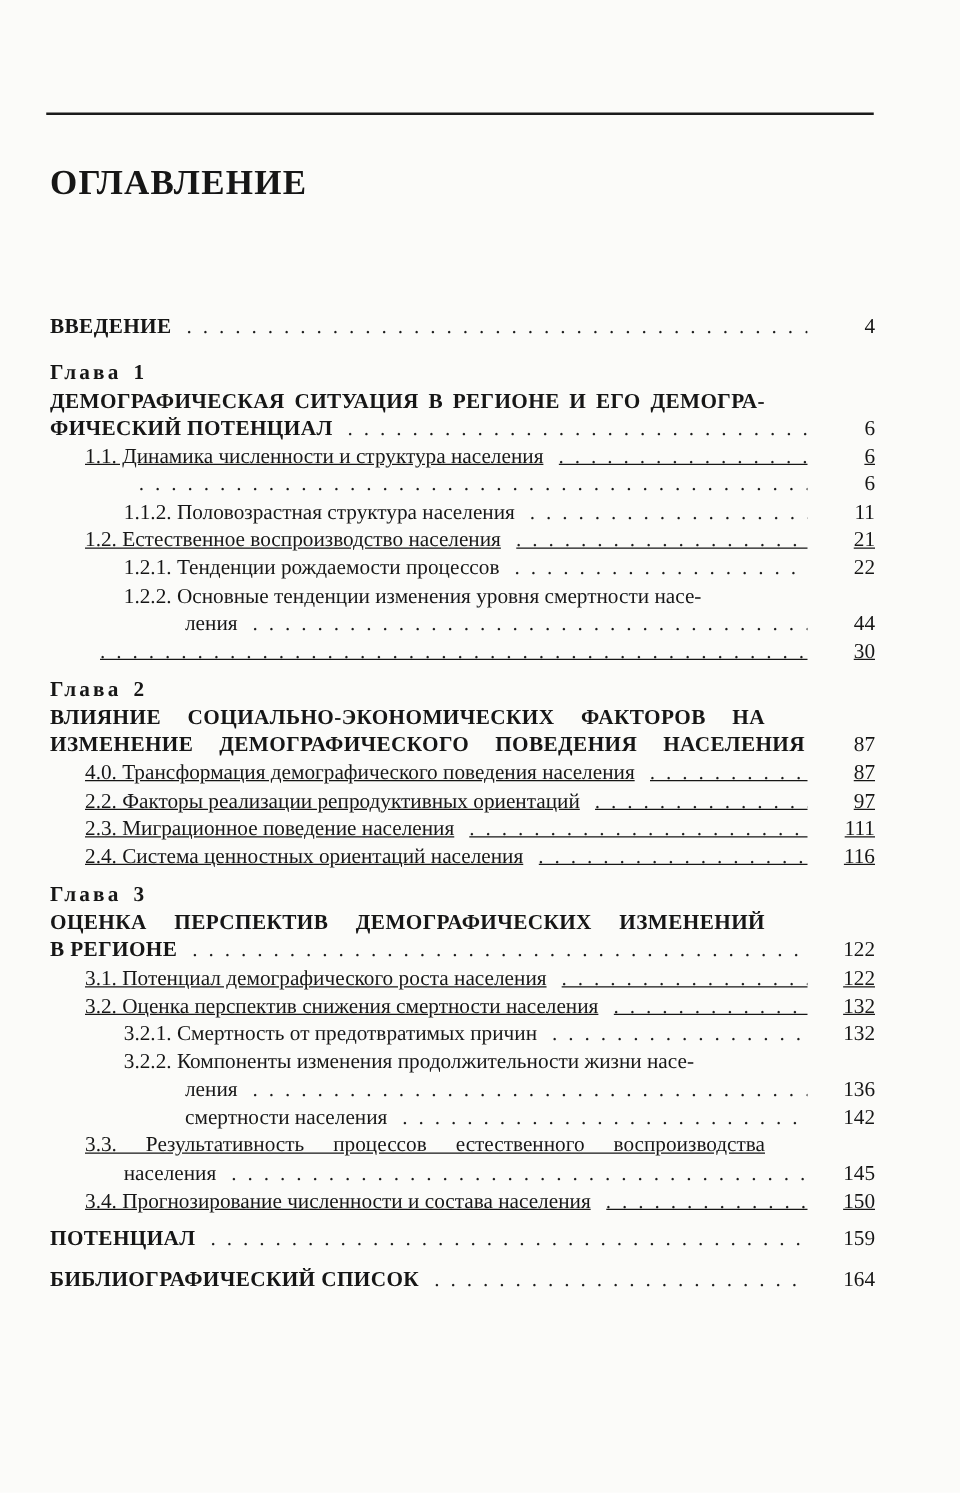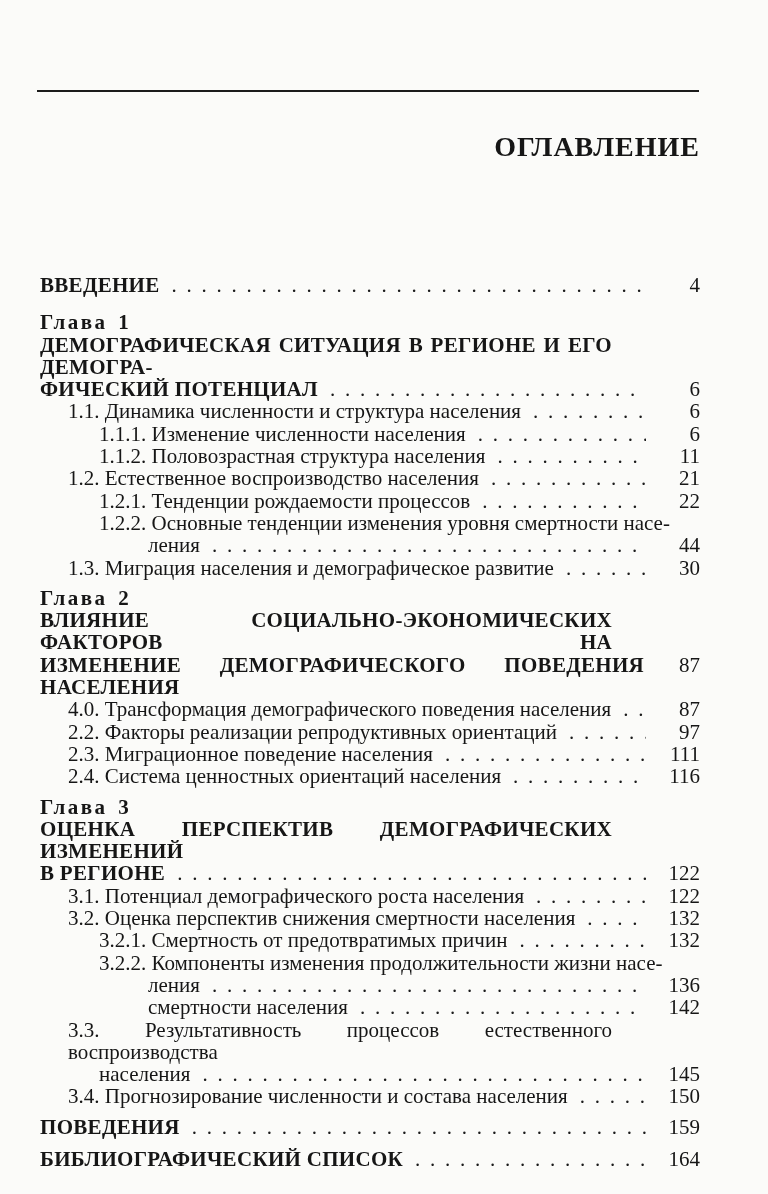--- a/index.html
+++ b/index.html
@@ -21,39 +21,39 @@
   }
   .content {
     position: absolute;
     top: 0;
     left: 40px;
     width: 660px;
   }
   .title {
     margin-top: 131px;
     line-height: 31px;
-    text-align: right;
+    text-align: left;
     font-size: 28px;
     font-weight: bold;
     letter-spacing: 1px;
   }
   .toc {
-    margin-top: 112px;
-    font-size: 21px;
+    margin-top: 88px;
+    font-size: 17px;
   }
   .row {
     display: flex;
     align-items: baseline;
     line-height: 22.3px;
   }
   .row .text { white-space: normal; }
   .b { font-weight: bold; }
   .b .text { letter-spacing: 0.3px; }
   .glabel .text { letter-spacing: 2.5px; word-spacing: 3px; text-align: right; }
-  .l1 { padding-left: 28px; }
+  .l1 { padding-left: 28px; text-decoration: underline; }
   .l2 { padding-left: 59px; }
   .l3 { padding-left: 108px; }
   .gap8  { margin-top: 8px; }
   .gap10 { margin-top: 10px; }
   .gap15 { margin-top: 15px; }
   .j .text {
     flex: 1;
     text-align: justify;
     text-align-last: justify;
   }
@@ -107,21 +107,20 @@
         <span class="text">ФИЧЕСКИЙ ПОТЕНЦИАЛ</span>
         <span class="leader"></span>
         <span class="pnum">6</span>
       </div>
       <div class="row l1">
         <span class="text">1.1. Динамика численности и структура населения</span>
         <span class="leader"></span>
         <span class="pnum">6</span>
       </div>
       <div class="row l2">
-        <span class="text">1.1.1. Изменение численности населения</span>
         <span class="leader"></span>
         <span class="pnum">6</span>
       </div>
       <div class="row l2">
         <span class="text">1.1.2. Половозрастная структура населения</span>
         <span class="leader"></span>
         <span class="pnum">11</span>
       </div>
       <div class="row l1">
         <span class="text">1.2. Естественное воспроизводство населения</span>
@@ -135,21 +134,20 @@
       </div>
       <div class="row l2">
         <span class="text">1.2.2. Основные тенденции изменения уровня смертности насе-</span>
       </div>
       <div class="row l3">
         <span class="text">ления</span>
         <span class="leader"></span>
         <span class="pnum">44</span>
       </div>
       <div class="row l1">
-        <span class="text">1.3. Миграция населения и демографическое развитие</span>
         <span class="leader"></span>
         <span class="pnum">30</span>
       </div>
 
       <div class="row b glabel gap8">
         <span class="text">Глава 2</span>
       </div>
       <div class="row b j jpad">
         <span class="text">ВЛИЯНИЕ СОЦИАЛЬНО-ЭКОНОМИЧЕСКИХ ФАКТОРОВ НА</span>
       </div>
@@ -225,21 +223,21 @@
         <span class="leader"></span>
         <span class="pnum">145</span>
       </div>
       <div class="row l1">
         <span class="text">3.4. Прогнозирование численности и состава населения</span>
         <span class="leader"></span>
         <span class="pnum">150</span>
       </div>
 
       <div class="row b gap8">
-        <span class="text">ПОВЕДЕНИЯ</span>
+        <span class="text">ПОТЕНЦИАЛ</span>
         <span class="leader"></span>
         <span class="pnum">159</span>
       </div>
       <div class="row b gap10">
         <span class="text">БИБЛИОГРАФИЧЕСКИЙ СПИСОК</span>
         <span class="leader"></span>
         <span class="pnum">164</span>
       </div>
 
     </div>

